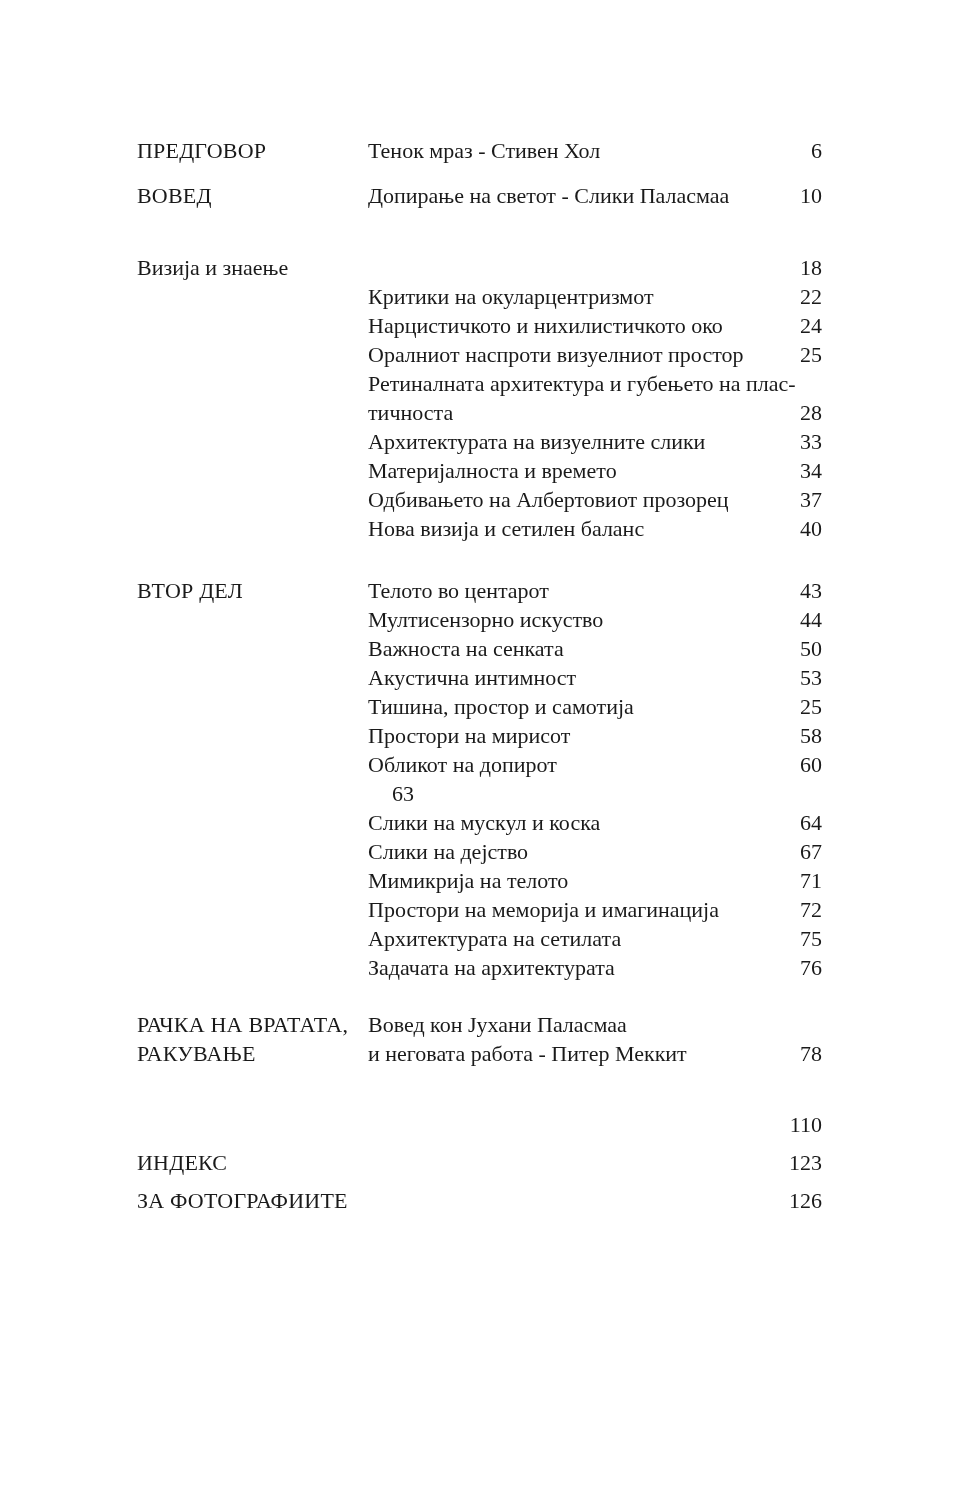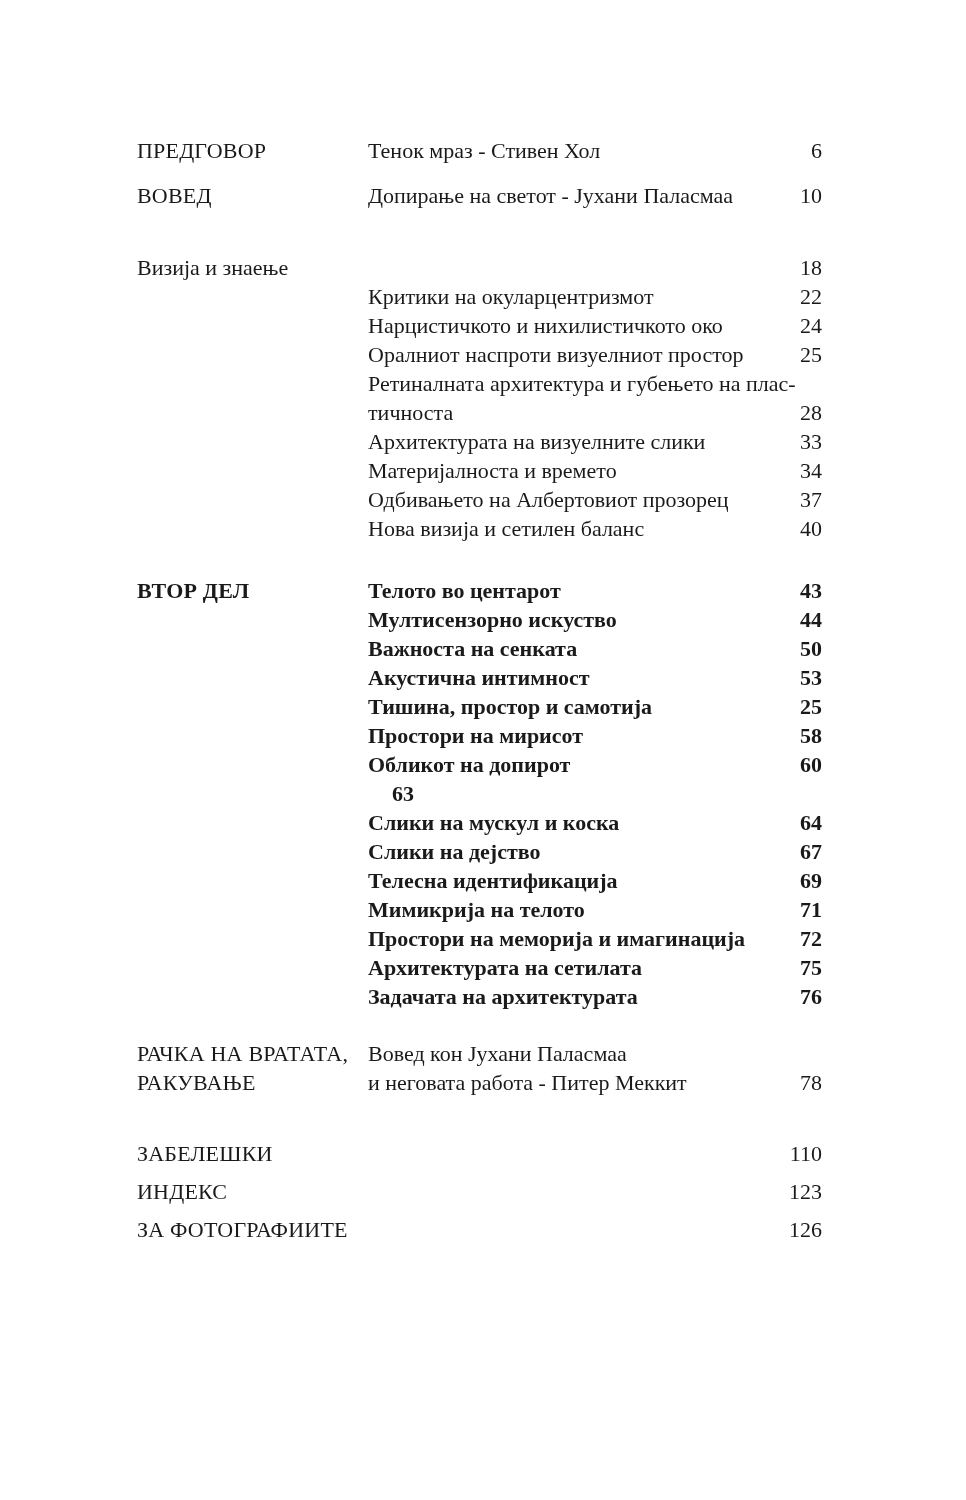--- a/index.html
+++ b/index.html
@@ -38,42 +38,42 @@
   }
   .col-page {
     flex: 0 0 46px;
     text-align: right;
     align-self: flex-end;
     white-space: nowrap;
   }
   .sec-preface { margin-bottom: 16px; }
   .sec-intro   { margin-bottom: 43px; }
   .sec-part1   { margin-bottom: 33px; }
-  .sec-part2   { margin-bottom: 28px; font-weight: bold; }
+  .sec-part2   { margin-bottom: 28px; }
   .sec-handle  { margin-bottom: 42px; }
   .back-row    { margin-bottom: 9px; }
 </style>
 </head>
 <body>
 
 <div class="page">
   <div class="toc">
 
     <section class="sec-preface">
       <div class="row">
         <div class="col-label">ПРЕДГОВОР</div>
         <div class="col-title">Тенок мраз - Стивен Хол</div>
         <div class="col-page">6</div>
       </div>
     </section>
 
     <section class="sec-intro">
       <div class="row">
         <div class="col-label">ВОВЕД</div>
-        <div class="col-title">Допирање на светот - Јухани Паласмаа</div>
+        <div class="col-title">Допирање на светот - Слики Паласмаа</div>
         <div class="col-page">10</div>
       </div>
     </section>
 
     <section class="sec-part1">
       <div class="row">
         <div class="col-title">Визија и знаење</div>
         <div class="col-page">18</div>
       </div>
       <div class="row">
@@ -161,25 +161,20 @@
       </div>
       <div class="row">
         <div class="col-label"></div>
         <div class="col-title">Слики на мускул и коска</div>
         <div class="col-page">64</div>
       </div>
       <div class="row">
         <div class="col-label"></div>
         <div class="col-title">Слики на дејство</div>
         <div class="col-page">67</div>
-      </div>
-      <div class="row">
-        <div class="col-label"></div>
-        <div class="col-title">Телесна идентификација</div>
-        <div class="col-page">69</div>
       </div>
       <div class="row">
         <div class="col-label"></div>
         <div class="col-title">Мимикрија на телото</div>
         <div class="col-page">71</div>
       </div>
       <div class="row">
         <div class="col-label"></div>
         <div class="col-title">Простори на меморија и имагинација</div>
         <div class="col-page">72</div>
@@ -201,21 +196,20 @@
         <div class="col-label">РАЧКА НА ВРАТАТА,
 РАКУВАЊЕ</div>
         <div class="col-title">Вовед кон Јухани Паласмаа
 и неговата работа - Питер Меккит</div>
         <div class="col-page">78</div>
       </div>
     </section>
 
     <section>
       <div class="row back-row">
-        <div class="col-label">ЗАБЕЛЕШКИ</div>
         <div class="col-title"></div>
         <div class="col-page">110</div>
       </div>
       <div class="row back-row">
         <div class="col-label">ИНДЕКС</div>
         <div class="col-title"></div>
         <div class="col-page">123</div>
       </div>
       <div class="row back-row">
         <div class="col-label">ЗА ФОТОГРАФИИТЕ</div>

